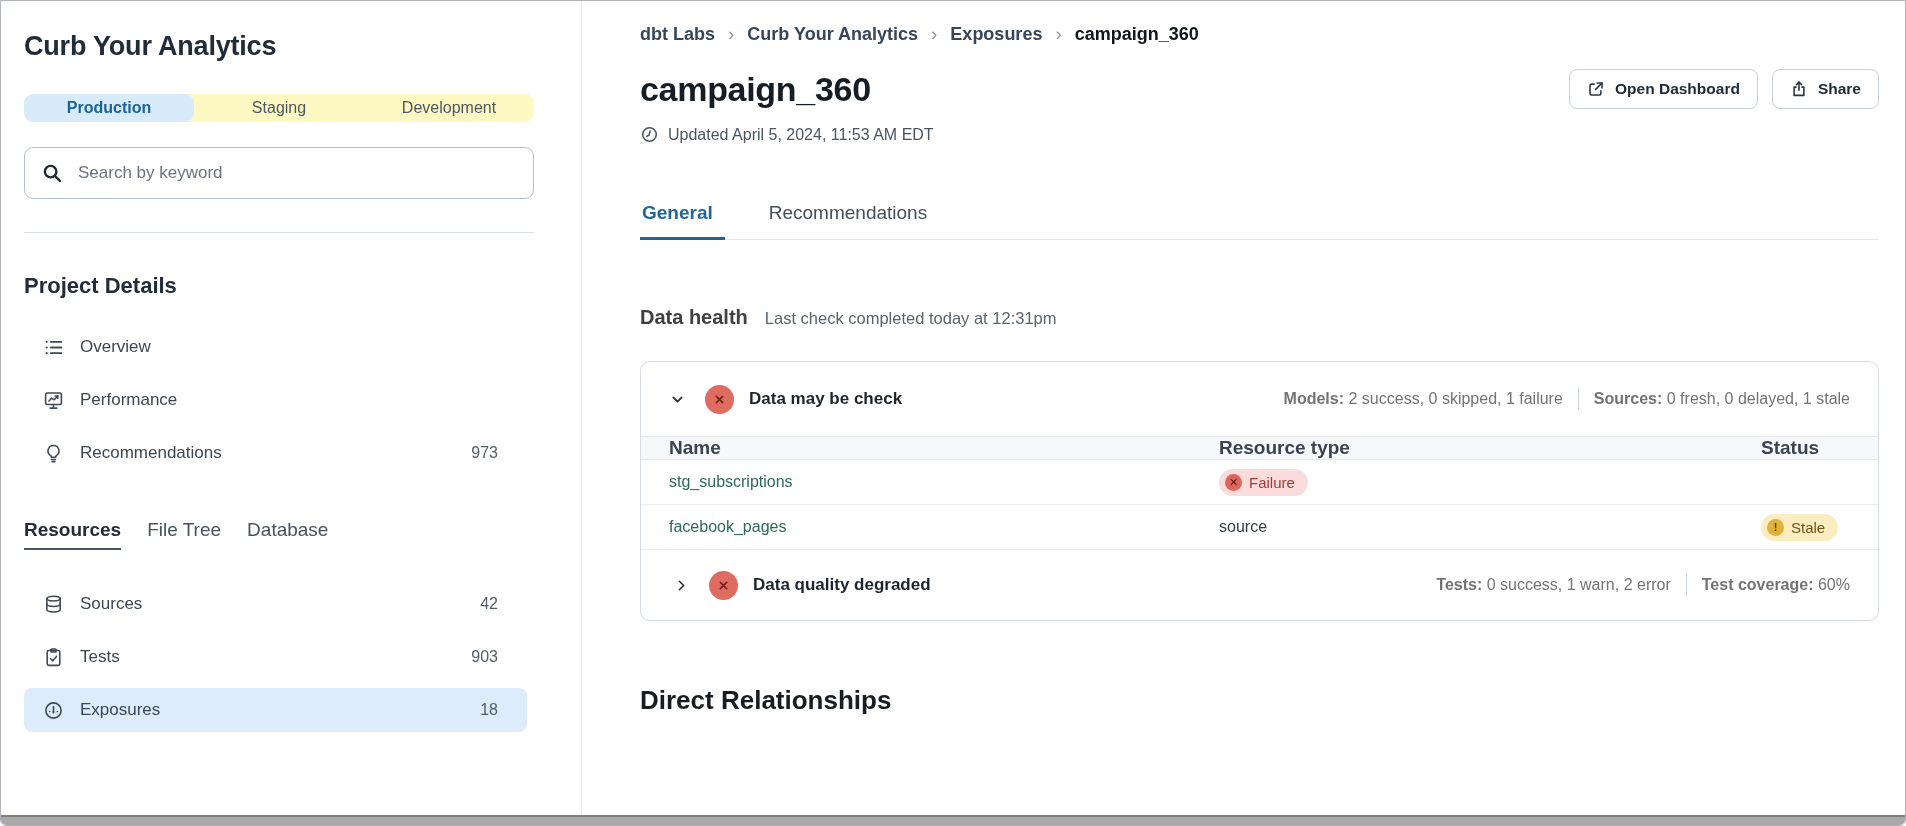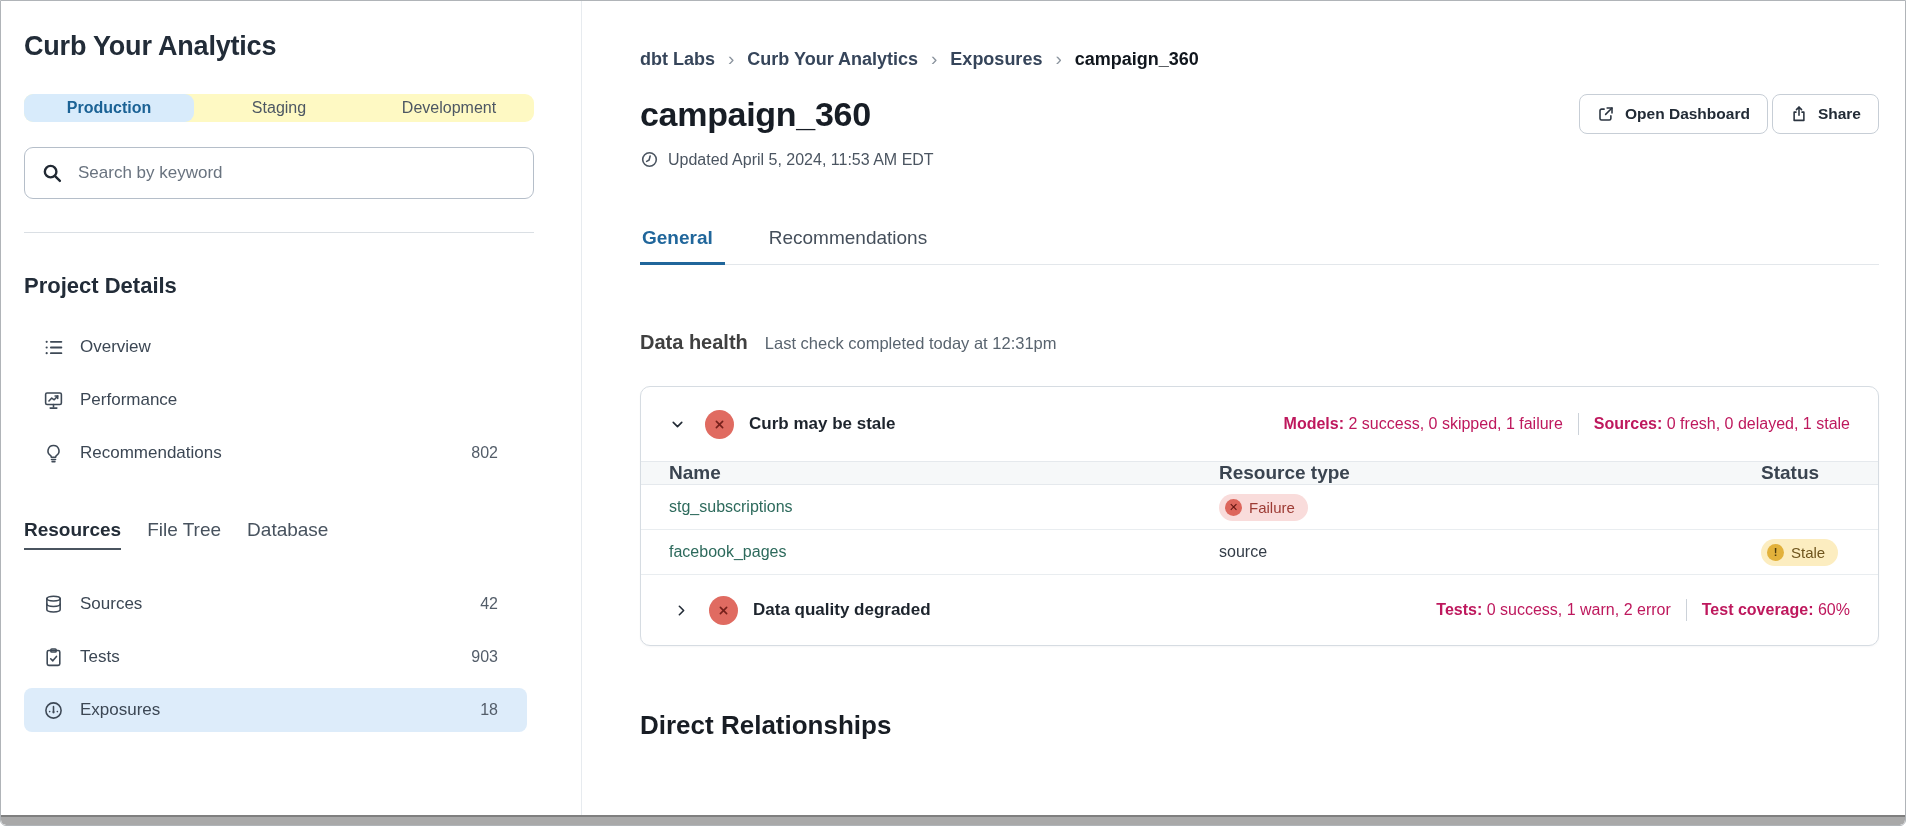--- a/index.html
+++ b/index.html
@@ -29,49 +29,49 @@
   .sb-item{display:flex;align-items:center;height:44px;margin-bottom:9px;padding:0 29px 0 19px;
     border-radius:8px;font-size:17px;color:#3c4754;cursor:pointer;}
   .sb-item.active{background:#ddecfa;}
   .sb-item .ic{display:inline-flex;width:22px;margin-right:15px;color:#3e4956;}
   .sb-count{margin-left:auto;font-size:16px;color:#535d69;}
   .rtabs{margin-top:44px;display:flex;gap:26px;width:510px;}
   .rtab{font-size:19px;color:#47525e;padding-bottom:7px;border-bottom:2px solid transparent;cursor:pointer;}
   .rtab.active{color:#232c37;font-weight:600;border-bottom-color:#4a545f;}
   .sb-nav.second{margin-top:32px;}
   
-  .main{flex:1;padding:22px 26px 0 58px;position:relative;margin-top:25px;}
+  .main{flex:1;padding:22px 26px 0 58px;position:relative;}
   .breadcrumb{display:flex;align-items:center;gap:13px;font-size:18px;font-weight:600;color:#36455a;}
   .crumb{cursor:pointer;}
   .crumb-sep{color:#8b949e;font-weight:400;font-size:19px;}
   .crumb.current{color:#10161d;font-weight:700;cursor:default;}
   .title-row{margin-top:24px;display:flex;align-items:center;}
   .page-title{font-size:34px;font-weight:600;color:#171d25;margin:0;letter-spacing:-0.3px;}
-  .actions{margin-left:auto;display:flex;gap:4px;}
+  .actions{margin-left:auto;display:flex;gap:14px;}
   .btn{height:40px;display:inline-flex;align-items:center;gap:10px;padding:0 17px;
     border:1px solid #c7ced6;border-radius:8px;background:#fff;font-family:inherit;
     font-size:15.5px;font-weight:700;color:#222b36;cursor:pointer;}
   .btn svg{color:#2b3440;}
   .updated{margin-top:16px;display:flex;align-items:center;gap:9px;font-size:16px;color:#4b5561;}
   .tabs{margin-top:58px;display:flex;gap:42px;border-bottom:1px solid #e3e7eb;}
   .tab{font-size:19px;color:#454f5b;padding:0 12px 13px 2px;border-bottom:3px solid transparent;
     margin-bottom:-1px;cursor:pointer;}
   .tab.active{color:#20669b;font-weight:700;border-bottom-color:#20669b;}
   .section-head{margin-top:66px;display:flex;align-items:baseline;gap:17px;}
   .section-title{font-size:20px;font-weight:600;color:#404040;margin:0;}
   .section-sub{font-size:16.5px;color:#59646f;}
   
   .card{margin-top:32px;border:1px solid #d6dce2;border-radius:10px;background:#fff;
     box-shadow:0 1px 2px rgba(20,30,40,.04);}
   .card-head{display:flex;align-items:center;height:74px;padding:0 28px;cursor:pointer;}
   .chev{display:inline-flex;color:#232b36;margin-right:19px;cursor:pointer;}
   .x-circle{width:29px;height:29px;border-radius:50%;background:#e06b61;display:inline-flex;
     align-items:center;justify-content:center;margin-right:15px;flex:0 0 auto;}
   .row-title{font-size:17px;font-weight:700;color:#1d242d;}
-  .head-stats{margin-left:auto;display:flex;align-items:center;gap:15px;font-size:16px;color:#be185d;}
+  .head-stats{margin-left:auto;display:flex;align-items:center;gap:15px;font-size:16px;color:#737373;}
   .stat b{font-weight:700;}
   .stat-sep{width:1px;height:22px;background:#ccd2d9;}
   .tbl-head{display:grid;grid-template-columns:550px 542px 1fr;align-items:center;height:24px;
     padding:0 28px;background:#f6f8f9;border-top:1px solid #e5e9ed;border-bottom:1px solid #e5e9ed;
     font-size:19px;font-weight:700;color:#3a4450;}
   .tbl-row{display:grid;grid-template-columns:550px 542px 1fr;align-items:center;height:45px;
     padding:0 28px;border-bottom:1px solid #e9edf0;font-size:16px;color:#333c47;}
   .tbl-link{color:#2d6a5c;cursor:pointer;}
   .badge{display:inline-flex;align-items:center;gap:7px;height:27px;padding:0 13px 0 6px;
     border-radius:14px;font-size:15px;width:fit-content;}
@@ -143,21 +143,21 @@
       </div>
       <div class="sb-item">
         <span class="ic">
           <svg width="21" height="21" viewBox="0 0 24 24" fill="none" stroke="currentColor" stroke-width="1.8" stroke-linecap="round" stroke-linejoin="round">
             <path d="M12 2.8a6.2 6.2 0 0 0-3.6 11.3c.8.6 1.1 1.4 1.1 2.2h5c0-.8.3-1.6 1.1-2.2A6.2 6.2 0 0 0 12 2.8z"></path>
             <line x1="9.7" y1="18.9" x2="14.3" y2="18.9"></line>
               <line x1="10.4" y1="21.3" x2="13.6" y2="21.3"></line>
           </svg>
         </span>
         <span>Recommendations</span>
-        <span class="sb-count">802</span>
+        <span class="sb-count">973</span>
       </div>
     </nav>
 
     <div class="rtabs">
       <span class="rtab active">Resources</span>
       <span class="rtab">File Tree</span>
       <span class="rtab">Database</span>
     </div>
 
     <nav class="sb-nav second">
@@ -264,21 +264,21 @@
           <svg width="17" height="17" viewBox="0 0 24 24" fill="none" stroke="currentColor" stroke-width="2.3" stroke-linecap="round" stroke-linejoin="round">
             <polyline points="6,9 12,15 18,9"></polyline>
           </svg>
         </span>
         <span class="x-circle">
           <svg width="15" height="15" viewBox="0 0 24 24" fill="none" stroke="#76201b" stroke-width="2.6" stroke-linecap="round">
             <line x1="7" y1="7" x2="17" y2="17"></line>
               <line x1="17" y1="7" x2="7" y2="17"></line>
           </svg>
         </span>
-        <span class="row-title">Curb may be stale</span>
+        <span class="row-title">Data may be check</span>
         <span class="head-stats">
           <span class="stat"><b>Models:</b> <span>2 success, 0 skipped, 1 failure</span></span>
           <span class="stat-sep"></span>
           <span class="stat"><b>Sources:</b> <span>0 fresh, 0 delayed, 1 stale</span></span>
         </span>
       </div>
 
       <div class="tbl-head">
         <span>Name</span>
         <span>Resource type</span>

